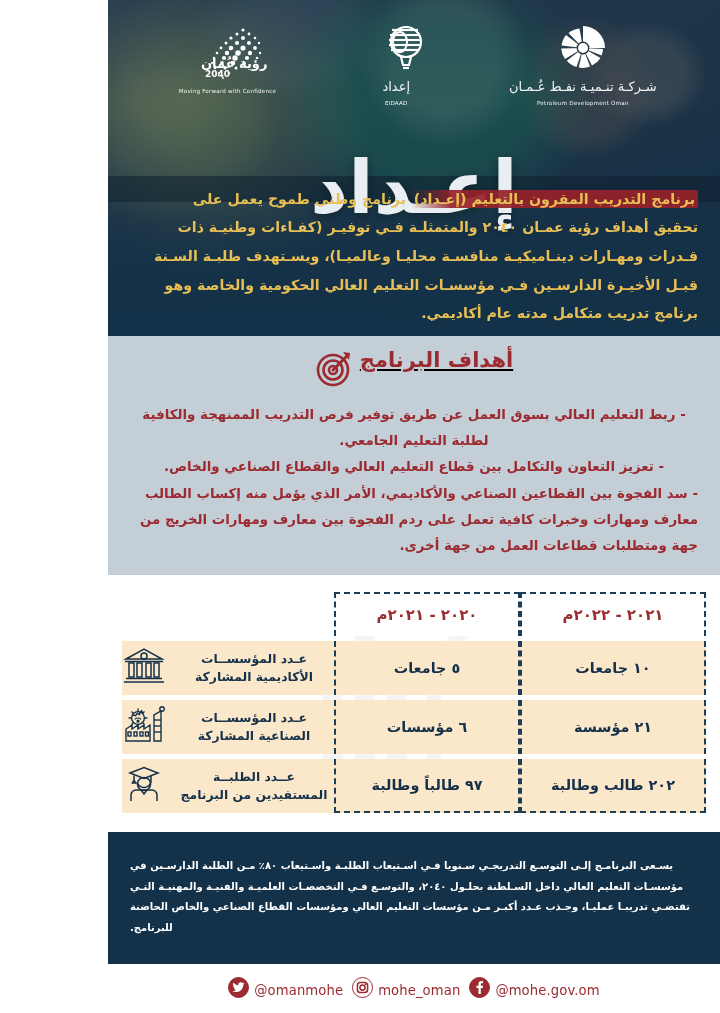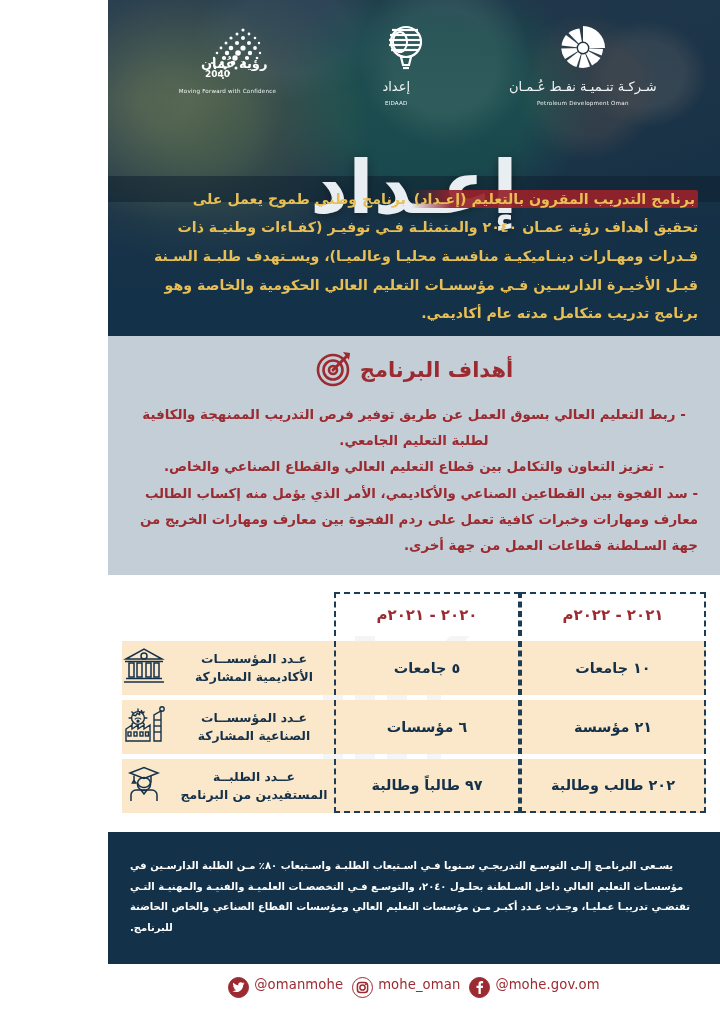--- a/index.html
+++ b/index.html
@@ -85,22 +85,22 @@
     box-decoration-break: clone; -webkit-box-decoration-break: clone;
   }
 
   
   .objectives {
     background: #c3ced6;
     padding: 12px 22px 16px;
     direction: rtl;
   }
   .obj-head {
-    display: flex; flex-direction: row; align-items: center;
-    justify-content: center; gap: 5px; margin-bottom: 10px;
+    display: flex; flex-direction: row; 
+    justify-content: center; gap: 5px; margin-bottom: 10px; text-decoration: underline;
   }
   .obj-head h2 {
     color: #9c2a31; font-size: 21px; font-weight: 700; letter-spacing: .3px;
   }
   .obj-list {
     color: #9c2a31; font-size: 13.4px; font-weight: 700;
     line-height: 1.95; text-align: center;
   }
   .obj-list li { list-style: none; }
   .obj-list li.wrap { text-align: right; }
@@ -150,21 +150,21 @@
     padding: 24px 22px 26px; direction: rtl; text-align: left;
     font-size: 10px; font-weight: 700; line-height: 2.05;
   }
 
   
   .social {
     background: #ffffff; padding: 13px 0 15px;
     display: flex; flex-direction: row; align-items: center;
     justify-content: center; gap: 9px; direction: ltr;
   }
-  .social-item { display: flex; align-items: flex-start; gap: 5px; }
+  .social-item { display: flex; align-items: flex-end; gap: 5px; }
   .social-handle { color: #9c2a31; font-size: 13.2px; font-weight: 400; letter-spacing: .1px; }
   .si-circle {
     width: 21px; height: 21px; border-radius: 50%;
     border: 1.6px solid #9c2a31; display: flex;
     align-items: center; justify-content: center;
   }
   .si-circle.solid { background: #9c2a31; border-color: #9c2a31; }
 </style>
 </head>
 <body>
@@ -286,21 +286,21 @@
             <circle cx="18" cy="22" r="4"></circle>
           </g>
           <path d="M18 22 L33 7" stroke="#9c2a31" stroke-width="3" stroke-linecap="round"></path>
           <path d="M28 4 L35 5 L34 12 Z" fill="#9c2a31"></path>
         </svg>
       </span>
     </div>
     <ul class="obj-list">
       <li>- ربط التعليم العالي بسوق العمل عن طريق توفير فرص التدريب الممنهجة والكافية لطلبة التعليم الجامعي.</li>
       <li>- تعزيز التعاون والتكامل بين قطاع التعليم العالي والقطاع الصناعي والخاص.</li>
-      <li class="wrap">- سد الفجوة بين القطاعين الصناعي والأكاديمي، الأمر الذي يؤمل منه إكساب الطالب معارف ومهارات وخبرات كافية تعمل على ردم الفجوة بين معارف ومهارات الخريج من جهة السـلطنة قطاعات العمل من جهة أخرى.</li>
+      <li class="wrap">- سد الفجوة بين القطاعين الصناعي والأكاديمي، الأمر الذي يؤمل منه إكساب الطالب معارف ومهارات وخبرات كافية تعمل على ردم الفجوة بين معارف ومهارات الخريج من جهة ومتطلبات قطاعات العمل من جهة أخرى.</li>
     </ul>
   </section>
 
   <section class="table-wrap">
     <div class="watermark">
       <svg width="230" height="190" viewBox="0 0 230 190">
         <g fill="#8d959c">
           <rect x="24" y="54" width="20" height="128"></rect>
           <rect x="56" y="36" width="20" height="146"></rect>
           <rect x="88" y="70" width="20" height="112"></rect>

